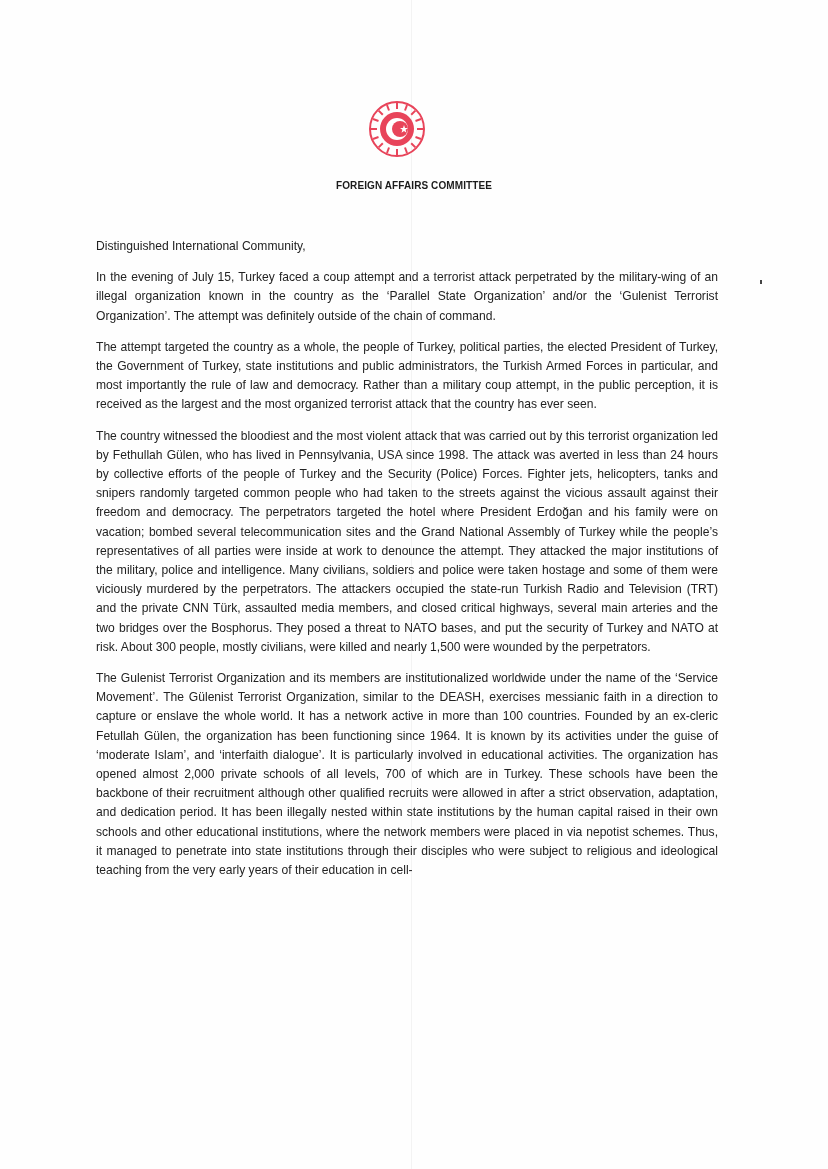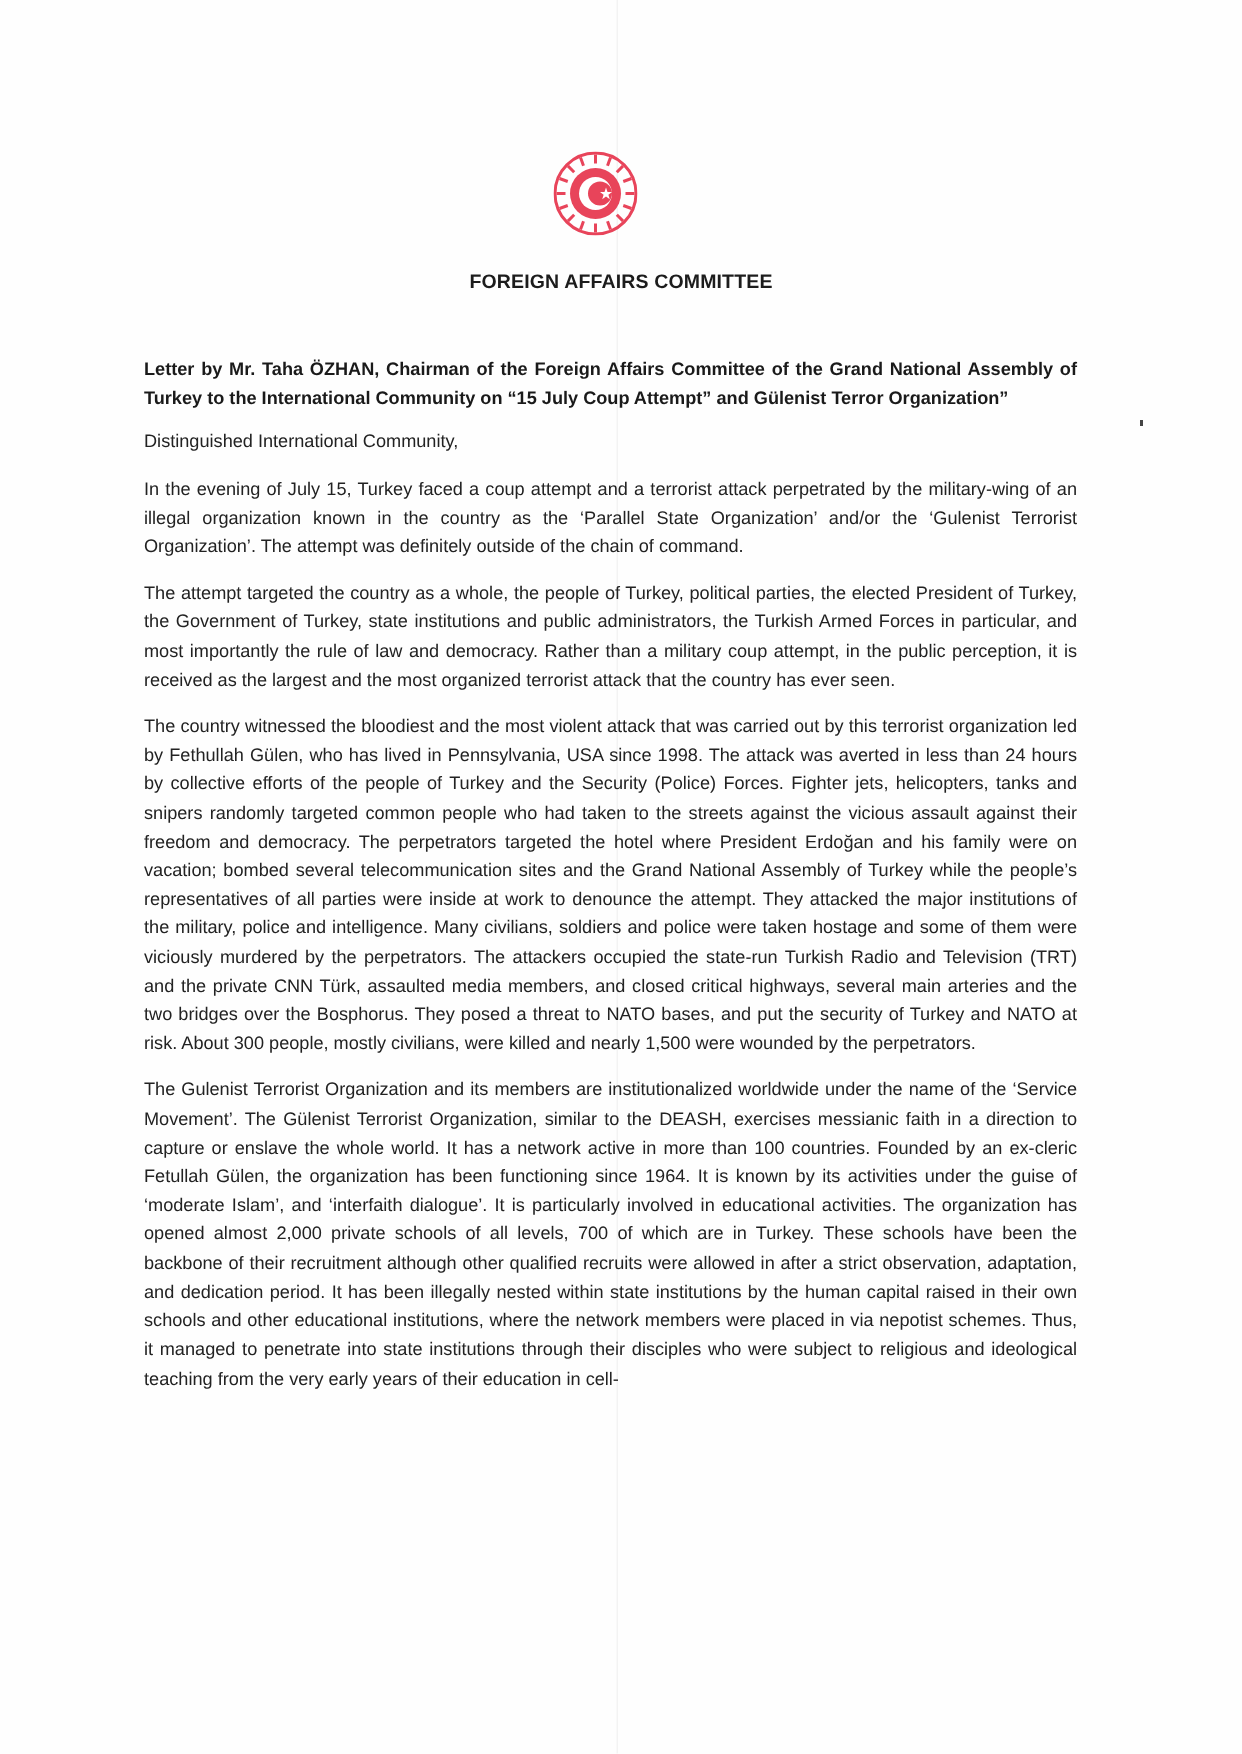--- a/index.html
+++ b/index.html
@@ -1,21 +1,21 @@
 <!DOCTYPE html>
 <html><head>
   <meta charset="utf-8">
   <style>
     html, body { margin: 0; padding: 0; background: #ffffff; }
     body { width: 828px; height: 1169px; position: relative; overflow: hidden; }
     .page { position: absolute; left: 0; top: 0; width: 828px; height: 1169px; background: #fefefe; }
     .fold { position: absolute; left: 411px; top: 0; width: 1px; height: 1169px; background: #f3f3f3; }
     .emblem { position: absolute; left: 369px; top: 101px; width: 56px; height: 56px; }
     .committee { position: absolute; left: 0; width: 780px; top: 180px; text-align: center;
-      font-family: "Liberation Sans", sans-serif; font-weight: bold; font-size: 13px; color: #1c1c1c; letter-spacing: 0.1px; padding-left: 48px; box-sizing: border-box; }
+      font-family: "Liberation Sans", sans-serif; font-weight: bold; font-size: 10px; color: #1c1c1c; letter-spacing: 0.1px; padding-left: 48px; box-sizing: border-box; }
     .content { position: absolute; left: 96px; top: 237px; width: 622px;
       font-family: "Liberation Sans", sans-serif; font-size: 12.1px; line-height: 19.2px; color: #222; }
     .title { font-weight: bold; text-align: justify; margin: 0 0 10px 0; color: #1a1a1a; }
     .greet { margin: 0 0 10px 0; }
     .para { margin: 12px 0 10px 0; text-align: justify; }
     .mark { position: absolute; left: 760px; top: 280px; width: 2px; height: 4px; background: #444; }
   </style>
 </head>
 <body>
 
@@ -44,21 +44,20 @@
     </g>
     <circle cx="28" cy="28" r="17" fill="#e8445a"></circle>
     <circle cx="28" cy="28" r="11" fill="#ffffff"></circle>
     <circle cx="31" cy="28" r="8" fill="#e8445a"></circle>
     <polygon points="35,24 36,27 39,27 36.6,28.8 37.5,31.8 35,30 32.5,31.8 33.4,28.8 31,27 34,27" fill="#ffffff"></polygon>
   </svg>
 
   <div class="committee">FOREIGN AFFAIRS COMMITTEE</div>
 
   <div class="content">
-    <p class="title">Letter by Mr. Taha ÖZHAN, Chairman of the Foreign Affairs Committee of the Grand National Assembly of Turkey to the International Community on “15 July Coup Attempt” and Gülenist Terror Organization”</p>
     <p class="greet">Distinguished International Community,</p>
     <p class="para">In the evening of July 15, Turkey faced a coup attempt and a terrorist attack perpetrated by the military-wing of an illegal organization known in the country as the ‘Parallel State Organization’ and/or the ‘Gulenist Terrorist Organization’. The attempt was definitely outside of the chain of command.</p>
     <p class="para">The attempt targeted the country as a whole, the people of Turkey, political parties, the elected President of Turkey, the Government of Turkey, state institutions and public administrators, the Turkish Armed Forces in particular, and most importantly the rule of law and democracy. Rather than a military coup attempt, in the public perception, it is received as the largest and the most organized terrorist attack that the country has ever seen.</p>
     <p class="para">The country witnessed the bloodiest and the most violent attack that was carried out by this terrorist organization led by Fethullah Gülen, who has lived in Pennsylvania, USA since 1998. The attack was averted in less than 24 hours by collective efforts of the people of Turkey and the Security (Police) Forces. Fighter jets, helicopters, tanks and snipers randomly targeted common people who had taken to the streets against the vicious assault against their freedom and democracy. The perpetrators targeted the hotel where President Erdoğan and his family were on vacation; bombed several telecommunication sites and the Grand National Assembly of Turkey while the people’s representatives of all parties were inside at work to denounce the attempt. They attacked the major institutions of the military, police and intelligence. Many civilians, soldiers and police were taken hostage and some of them were viciously murdered by the perpetrators. The attackers occupied the state-run Turkish Radio and Television (TRT) and the private CNN Türk, assaulted media members, and closed critical highways, several main arteries and the two bridges over the Bosphorus. They posed a threat to NATO bases, and put the security of Turkey and NATO at risk. About 300 people, mostly civilians, were killed and nearly 1,500 were wounded by the perpetrators.</p>
     <p class="para">The Gulenist Terrorist Organization and its members are institutionalized worldwide under the name of the ‘Service Movement’. The Gülenist Terrorist Organization, similar to the DEASH, exercises messianic faith in a direction to capture or enslave the whole world. It has a network active in more than 100 countries. Founded by an ex-cleric Fetullah Gülen, the organization has been functioning since 1964. It is known by its activities under the guise of ‘moderate Islam’, and ‘interfaith dialogue’. It is particularly involved in educational activities. The organization has opened almost 2,000 private schools of all levels, 700 of which are in Turkey. These schools have been the backbone of their recruitment although other qualified recruits were allowed in after a strict observation, adaptation, and dedication period. It has been illegally nested within state institutions by the human capital raised in their own schools and other educational institutions, where the network members were placed in via nepotist schemes. Thus, it managed to penetrate into state institutions through their disciples who were subject to religious and ideological teaching from the very early years of their education in cell-</p>
   </div>
 
   <div class="mark"></div>
 </div>
 

